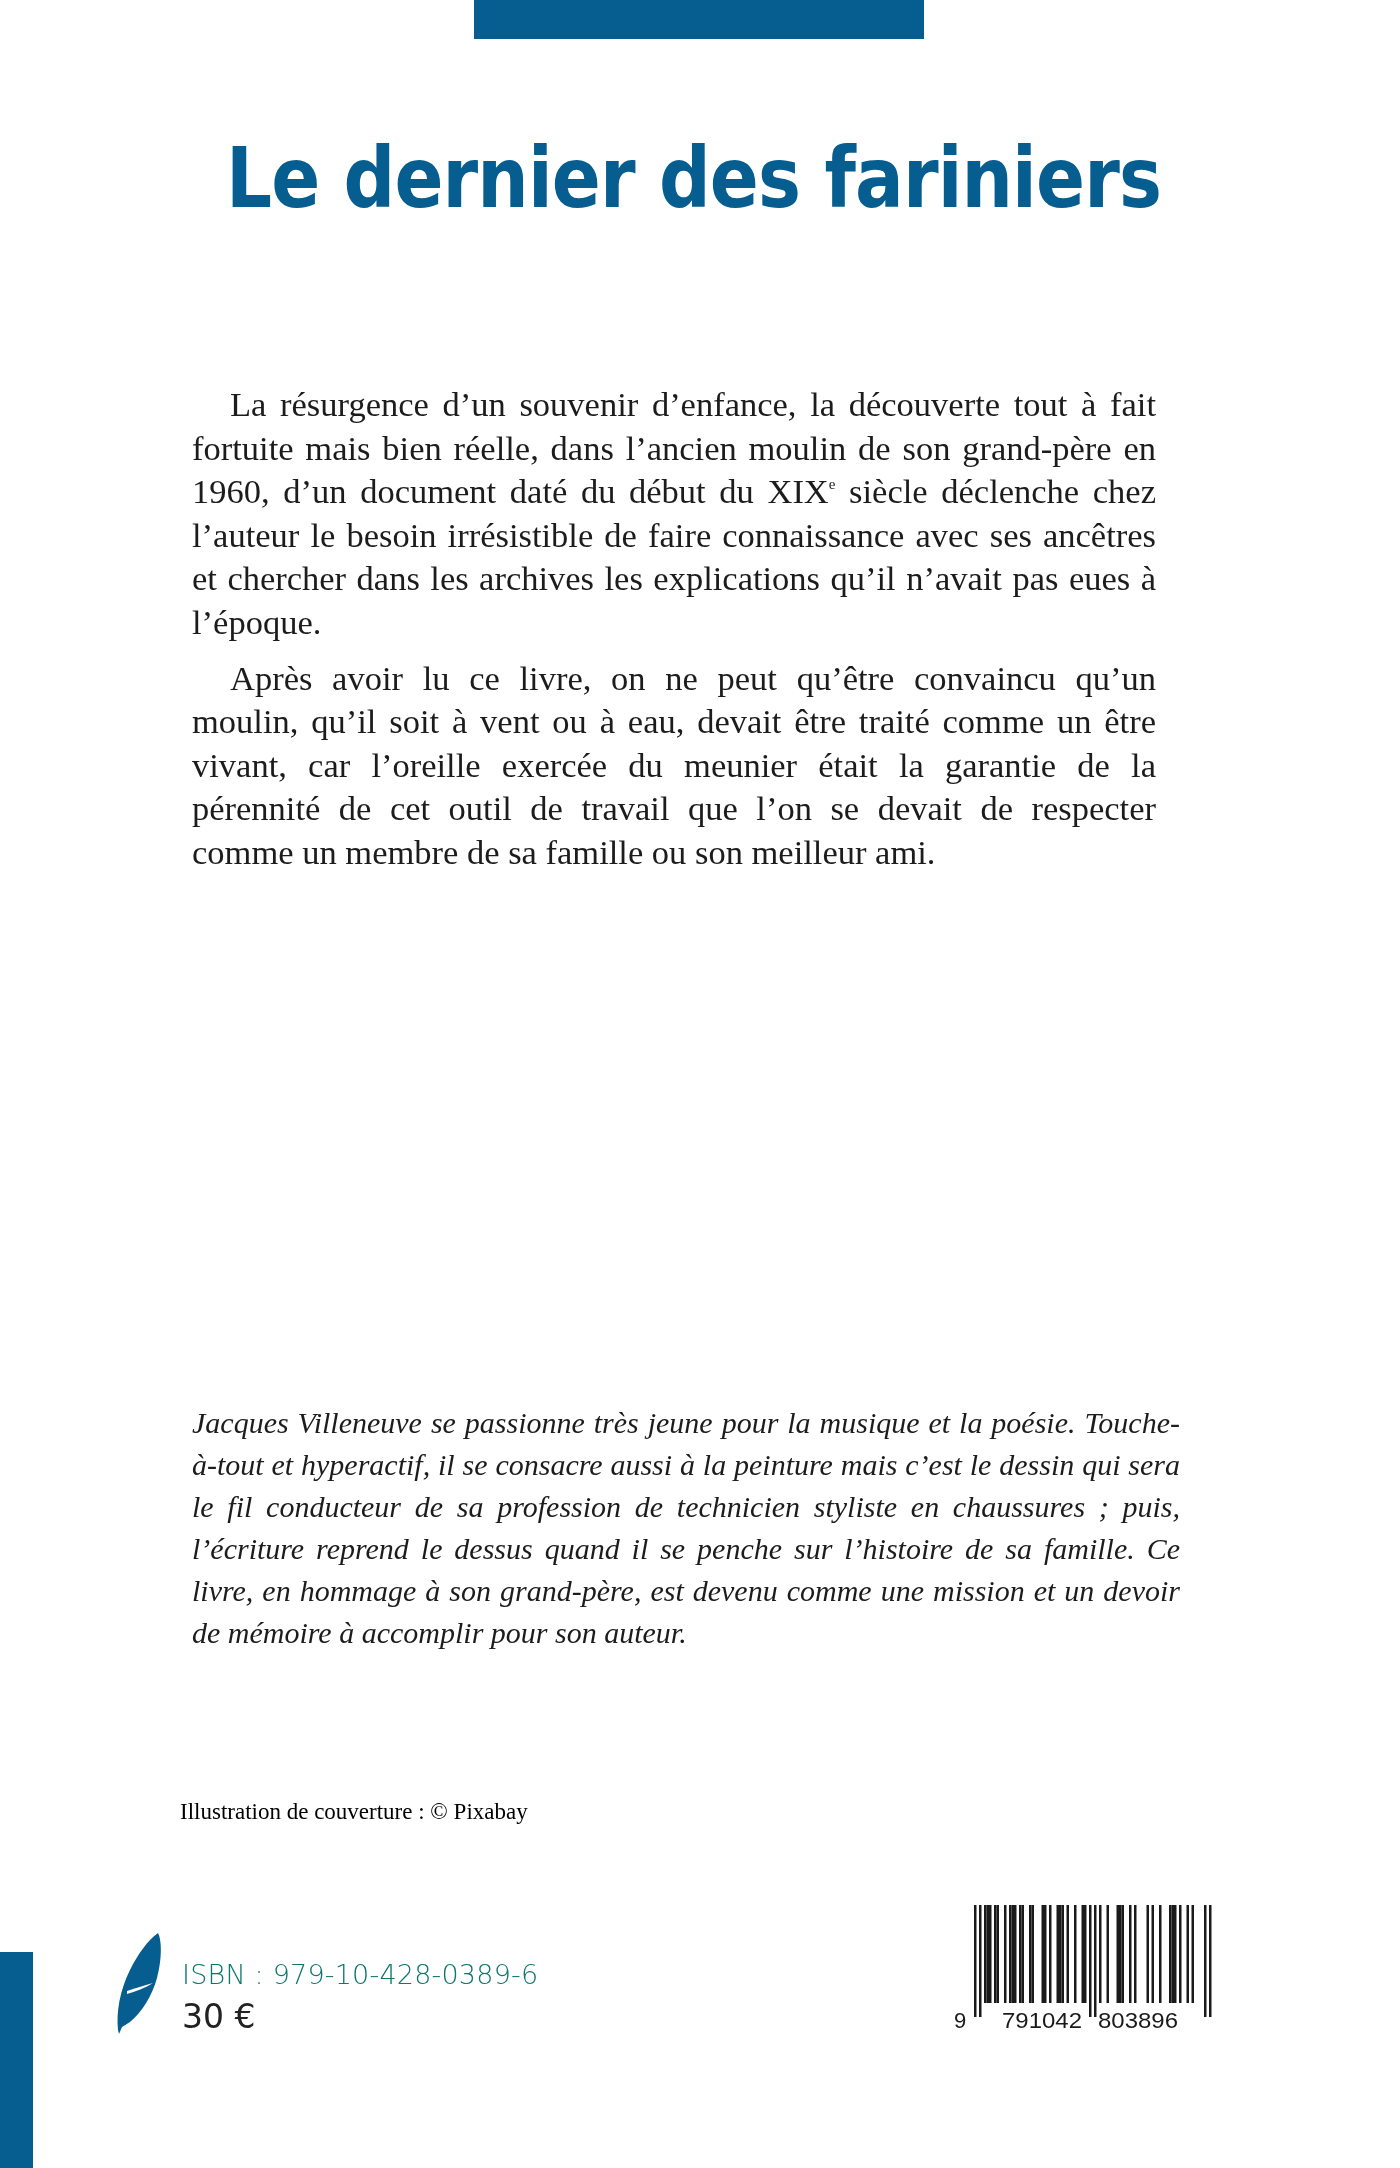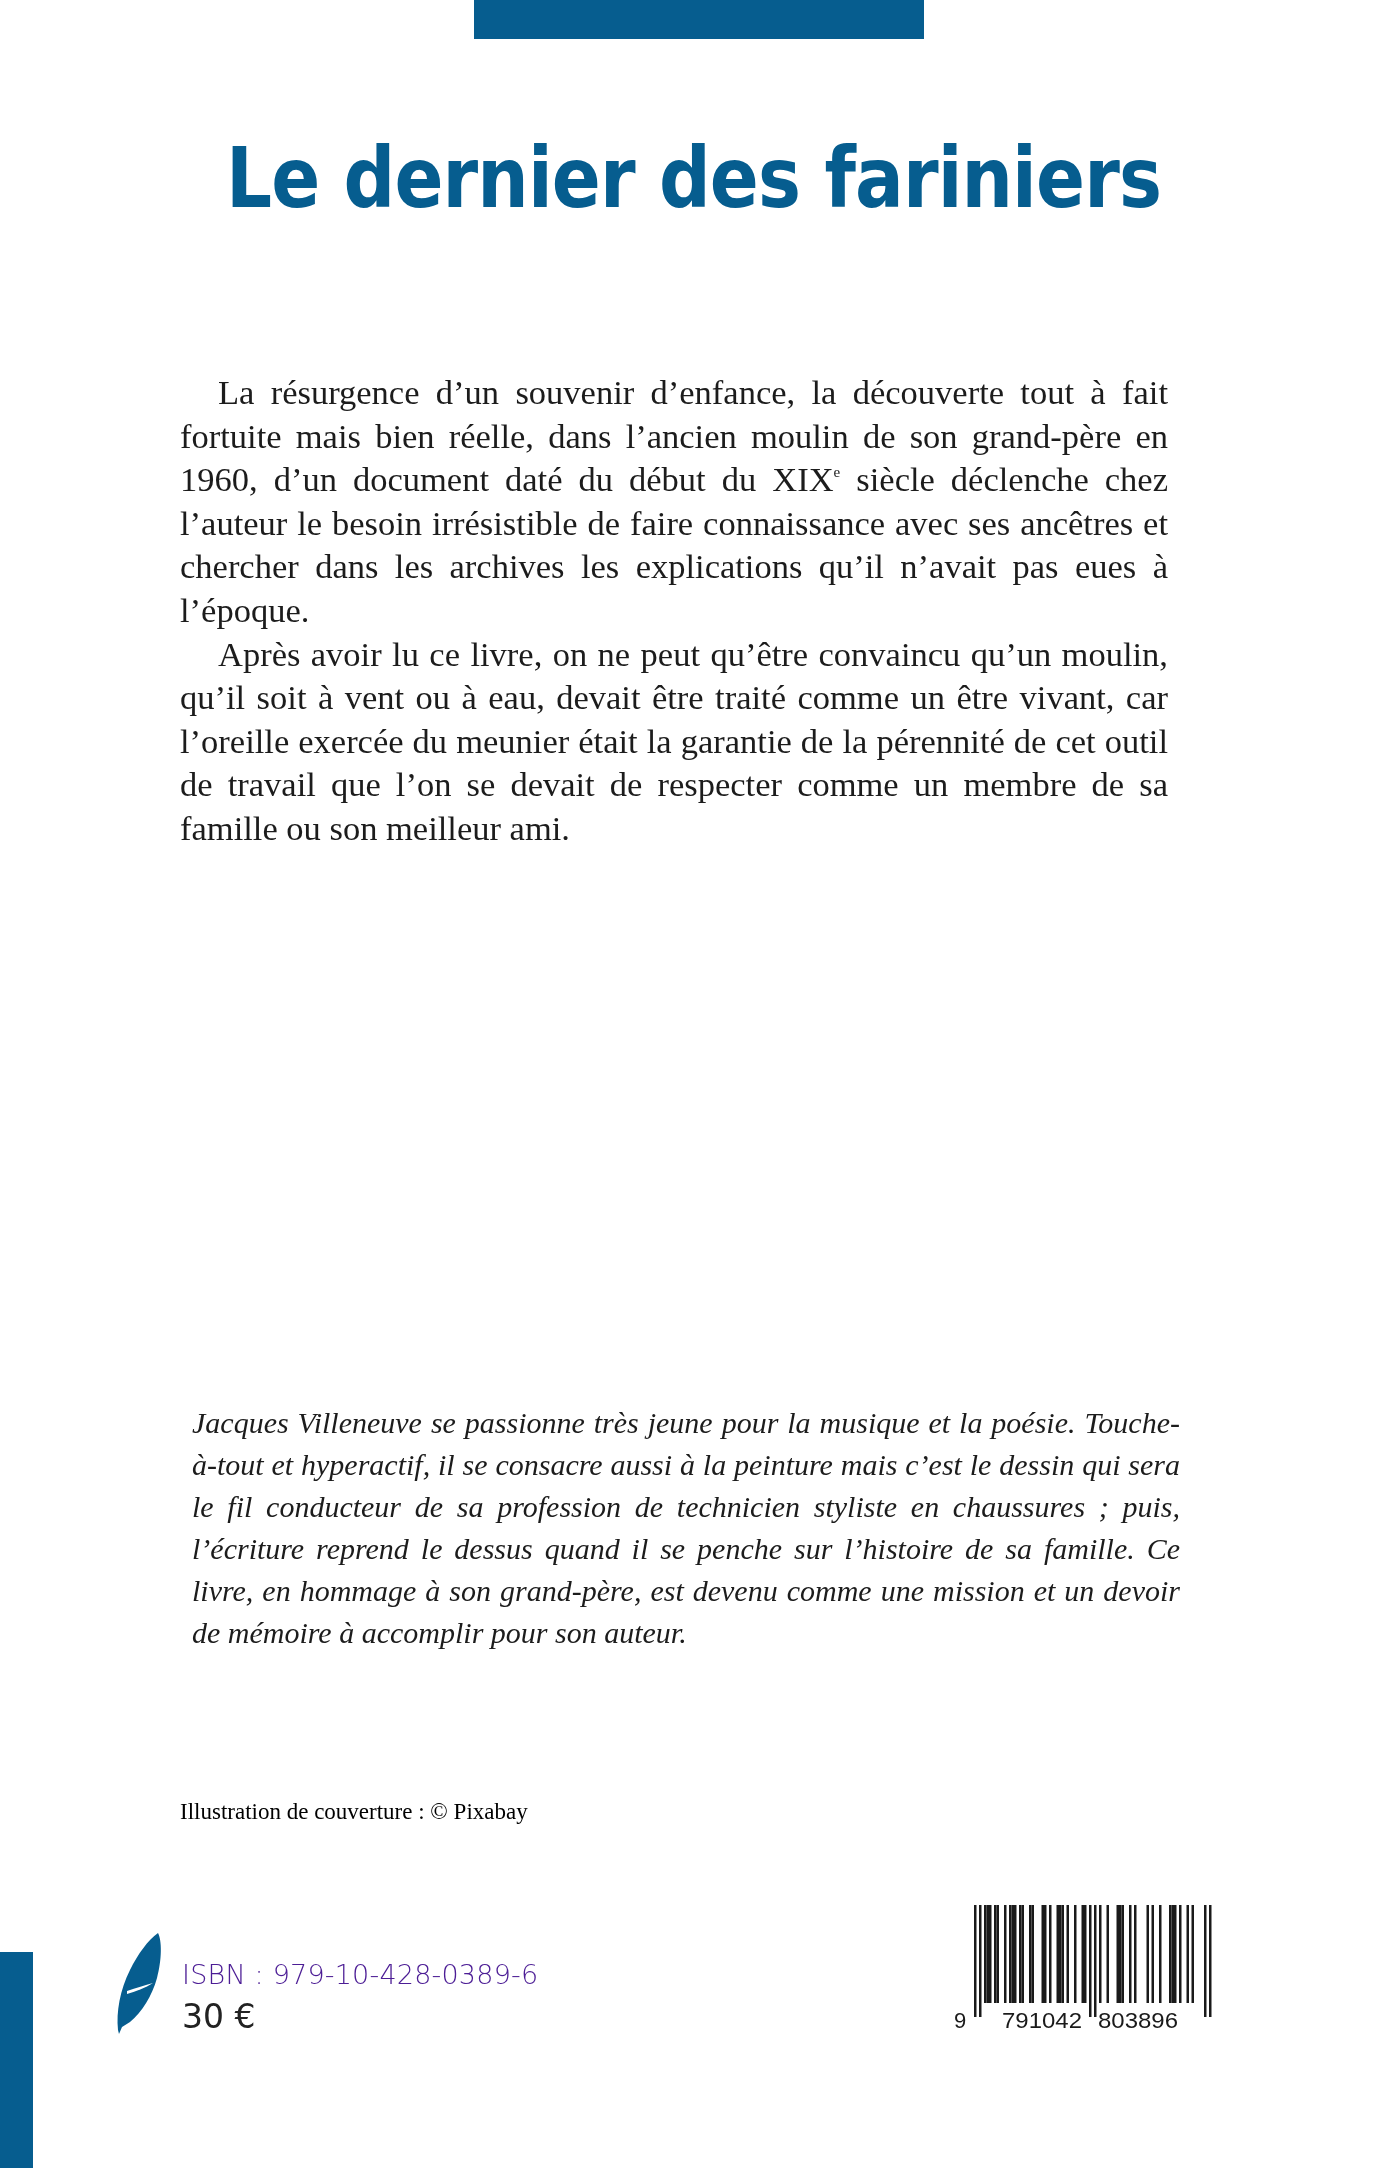--- a/index.html
+++ b/index.html
@@ -47,21 +47,21 @@
     transform-origin: left center;
     transform: scaleX(0.86);
   }
   .summary {
     position: absolute;
     left: 180px;
     top: 371px;
     width: 988px;
   }
   .summary p {
-    margin: 0;
+    margin: 12px;
     font-size: 34.5px;
     line-height: 43.6px;
     text-align: justify;
     text-indent: 38px;
     hyphens: none;
   }
   .summary p sup {
     font-size: 15px;
     vertical-align: 14px;
     line-height: 0;
@@ -96,21 +96,21 @@
   }
   .isbn {
     position: absolute;
     left: 182px;
     top: 1958px;
     margin: 0;
     font-family: "DejaVu Sans", "Liberation Sans", sans-serif;
     font-weight: 300;
     font-size: 27px;
     line-height: 34px;
-    color: #4c1d95;
+    color: #0f766e;
     letter-spacing: 0.2px;
   }
   .price {
     position: absolute;
     left: 182px;
     top: 1996px;
     margin: 0;
     font-family: "DejaVu Sans", "Liberation Sans", sans-serif;
     font-size: 33px;
     line-height: 42px;

